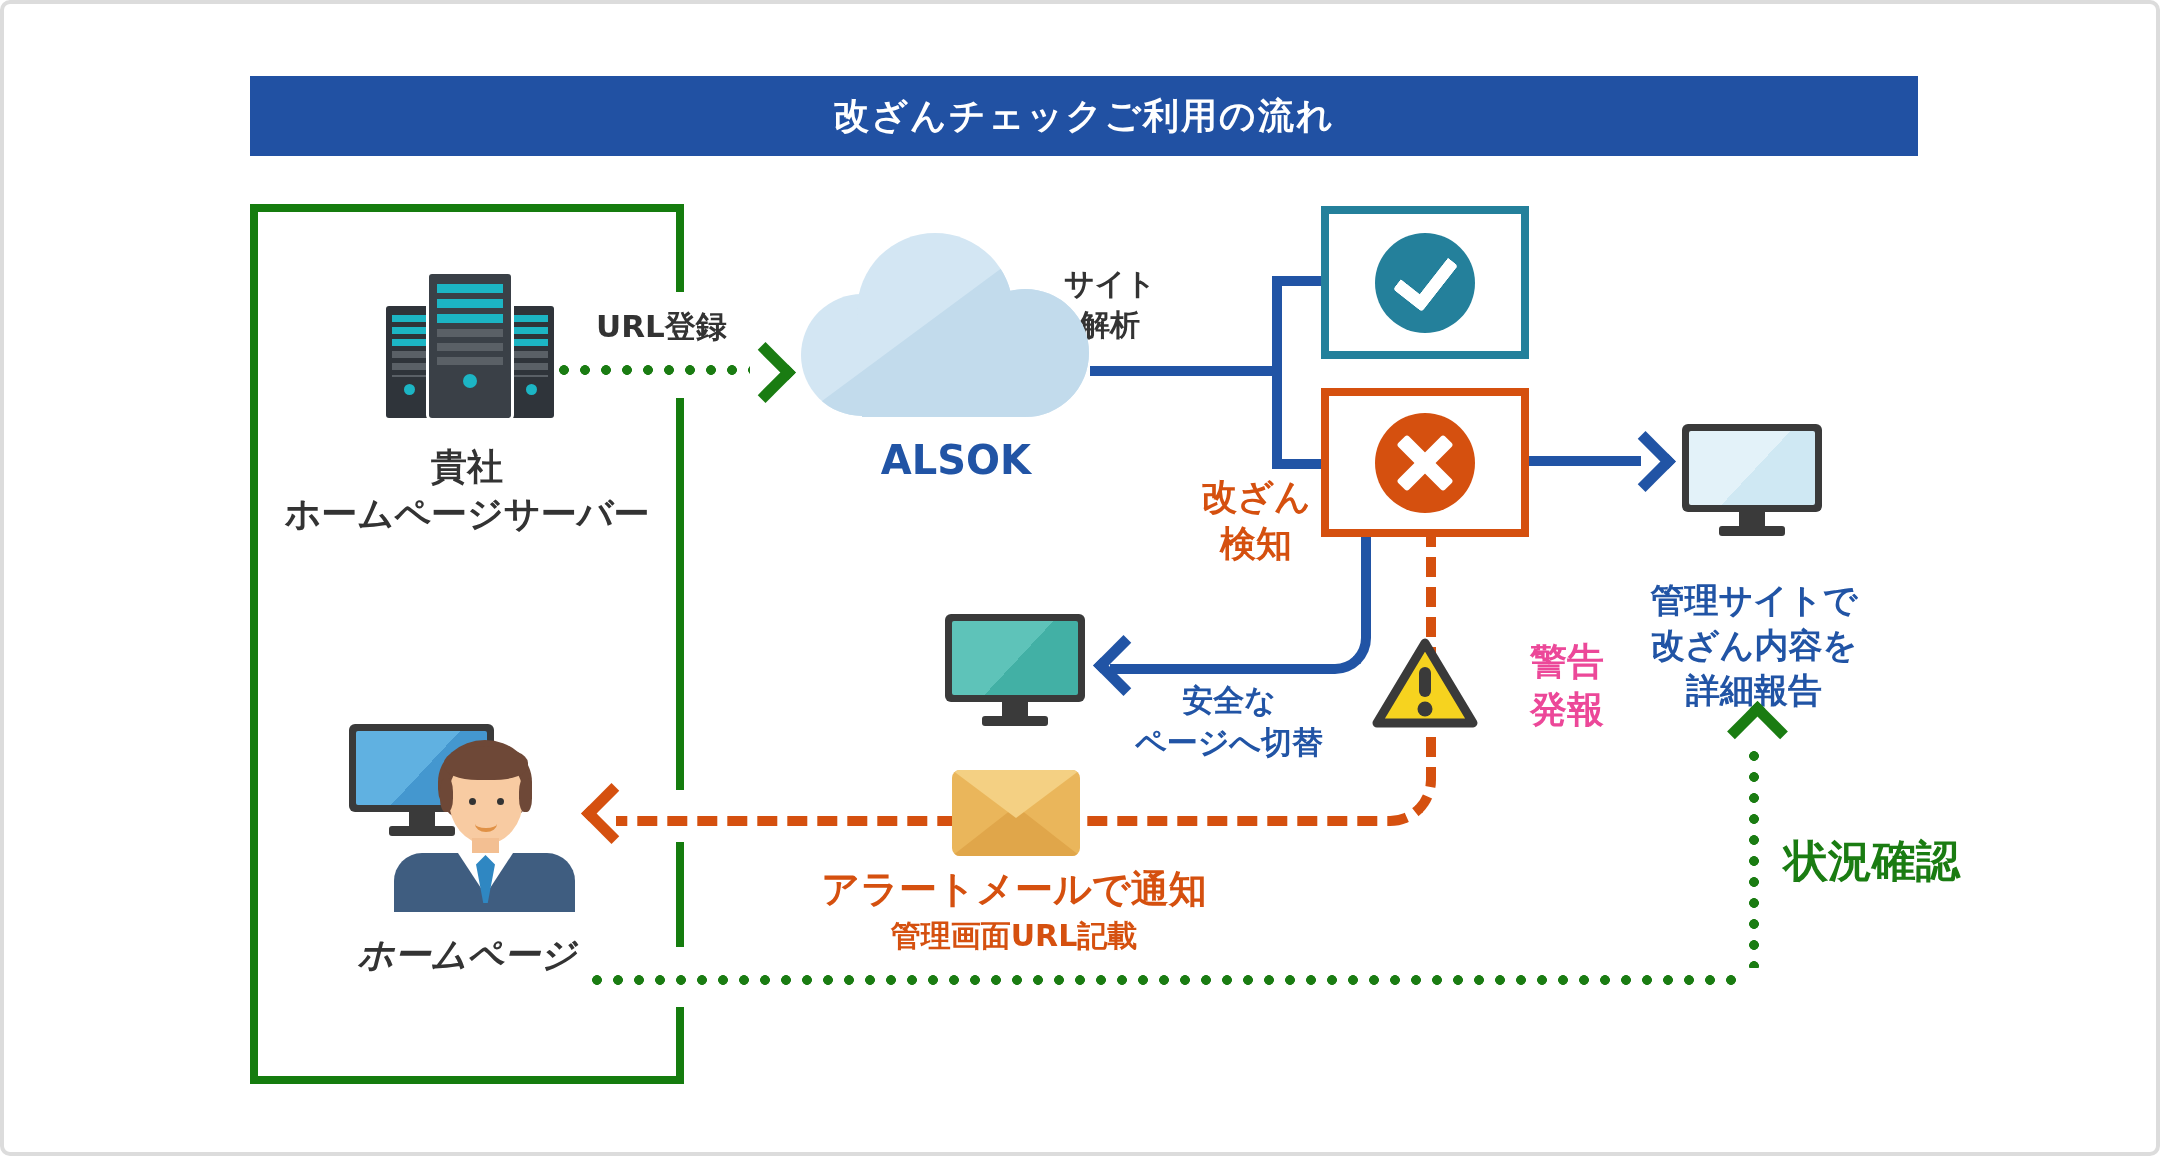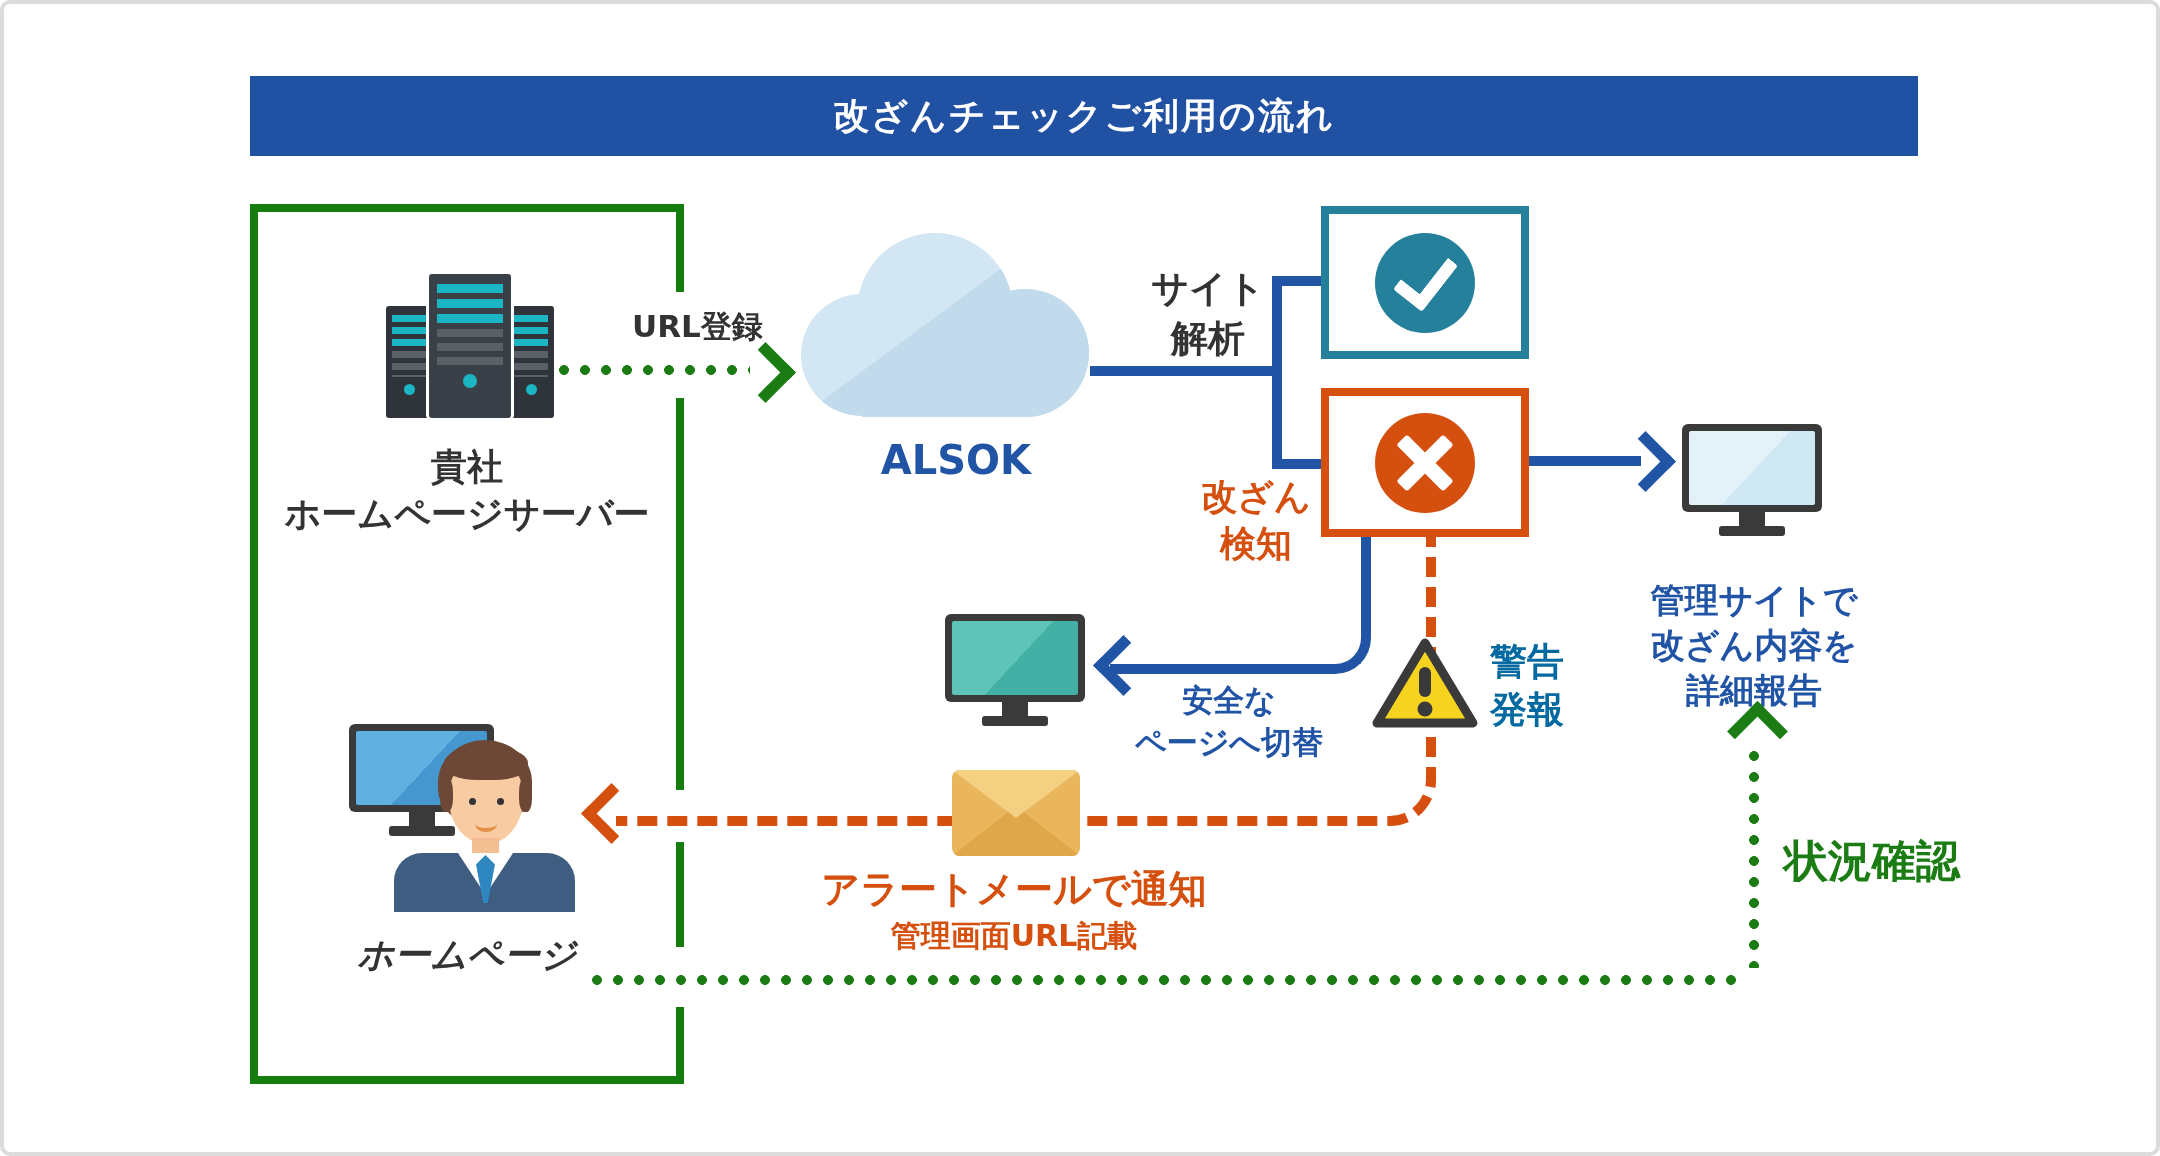--- a/index.html
+++ b/index.html
@@ -109,21 +109,21 @@
         <div class="sg"></div>
         <div class="sdot"></div>
     </div>
   </div>
 
   <div class="abs txt center" style="left:250px;top:440px;width:426px;font-size:36px;line-height:1.3;">
     <div>貴社</div>
     <div>ホームページサーバー</div>
   </div>
 
-  <div class="abs txt" style="left:592px;top:302px;font-size:31px;z-index:3;margin-left:36px;">URL登録</div>
+  <div class="abs txt" style="left:592px;top:302px;font-size:31px;z-index:3;">URL登録</div>
   <div class="dots-h" style="left:550px;top:361px;width:196px;"></div>
   <div class="chev r" style="left:740px;top:347px;color:#1a7c12;"></div>
 
   <svg class="abs" style="left:795px;top:228px;z-index:2;" width="292" height="186" viewBox="0 0 292 186">
     <defs>
       <clipPath id="cp">
         <circle cx="63" cy="123" r="61"></circle>
           <circle cx="136" cy="79" r="78"></circle>
         <circle cx="226" cy="121" r="64"></circle>
           <rect x="63" y="112" width="163" height="73"></rect>
@@ -140,21 +140,21 @@
 
   <div class="abs txt center" style="left:742px;top:432px;width:420px;font-size:40px;line-height:1.2;color:#2154a5;">
     <div>ALSOK</div>
   </div>
 
   <div class="bline" style="left:1086px;top:362px;width:184px;height:10px;"></div>
   <div class="bline" style="left:1268px;top:272px;width:10px;height:193px;"></div>
   <div class="bline" style="left:1276px;top:272px;width:41px;height:10px;"></div>
   <div class="bline" style="left:1276px;top:455px;width:41px;height:10px;"></div>
 
-  <div class="abs txt center" style="left:1124px;top:260px;width:160px;font-size:37px;line-height:1.35;">
+  <div class="abs txt center" style="left:1026px;top:260px;width:160px;font-size:30px;line-height:1.35;">
     <div>サイト</div>
     <div>解析</div>
   </div>
 
   <div class="result-box" style="top:202px;height:153px;border:8px solid #24809b;">
     <div class="badge" style="background:#24809b;">
       <div class="checkmark"></div>
     </div>
   </div>
 
@@ -202,21 +202,21 @@
   </div>
 
   <div class="orange-L" style="left:612px;top:528px;width:810px;height:284px;"></div>
   <div class="chev l" style="left:586px;top:788px;color:#d5500f;"></div>
 
   <svg class="abs" style="left:1366px;top:630px;z-index:3;" width="110" height="98" viewBox="0 0 110 98">
     <path d="M55 9 L103 89 L7 89 Z" fill="#f6d31f" stroke="#3a3a3a" stroke-width="9" stroke-linejoin="round"></path>
     <rect x="49" y="33" width="12" height="30" rx="6" fill="#3a3a3a"></rect>
     <circle cx="55" cy="75" r="7.5" fill="#3a3a3a"></circle>
   </svg>
-  <div class="abs txt" style="left:1486px;top:634px;font-size:37px;line-height:1.3;color:#0369a1;z-index:3;">
+  <div class="abs txt" style="left:1526px;top:634px;font-size:37px;line-height:1.3;color:#ec4899;z-index:3;">
     <div>警告</div>
     <div>発報</div>
   </div>
 
   <div class="envelope">
     <div class="env-bottom"></div>
     <div class="env-flap"></div>
   </div>
 
   <div class="abs txt center" style="left:760px;top:860px;width:500px;font-size:38px;color:#d5500f;">アラートメールで通知</div>

